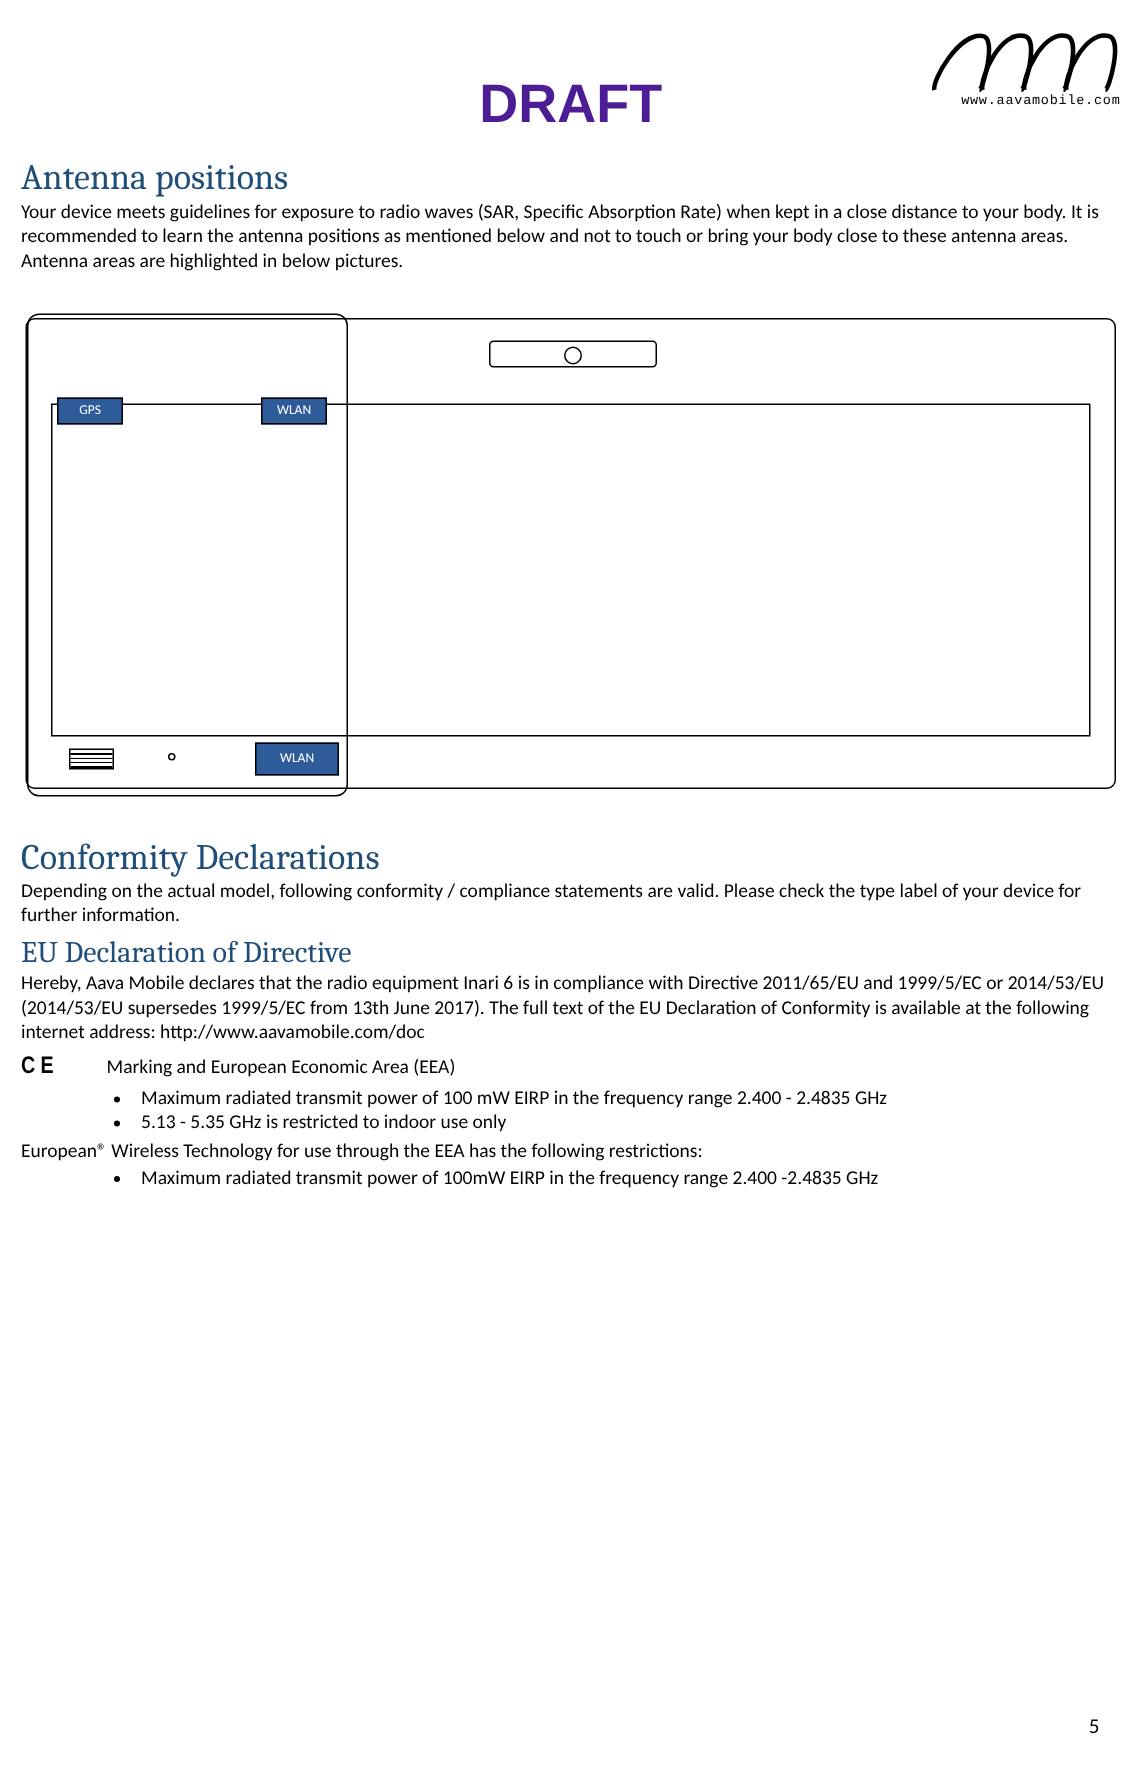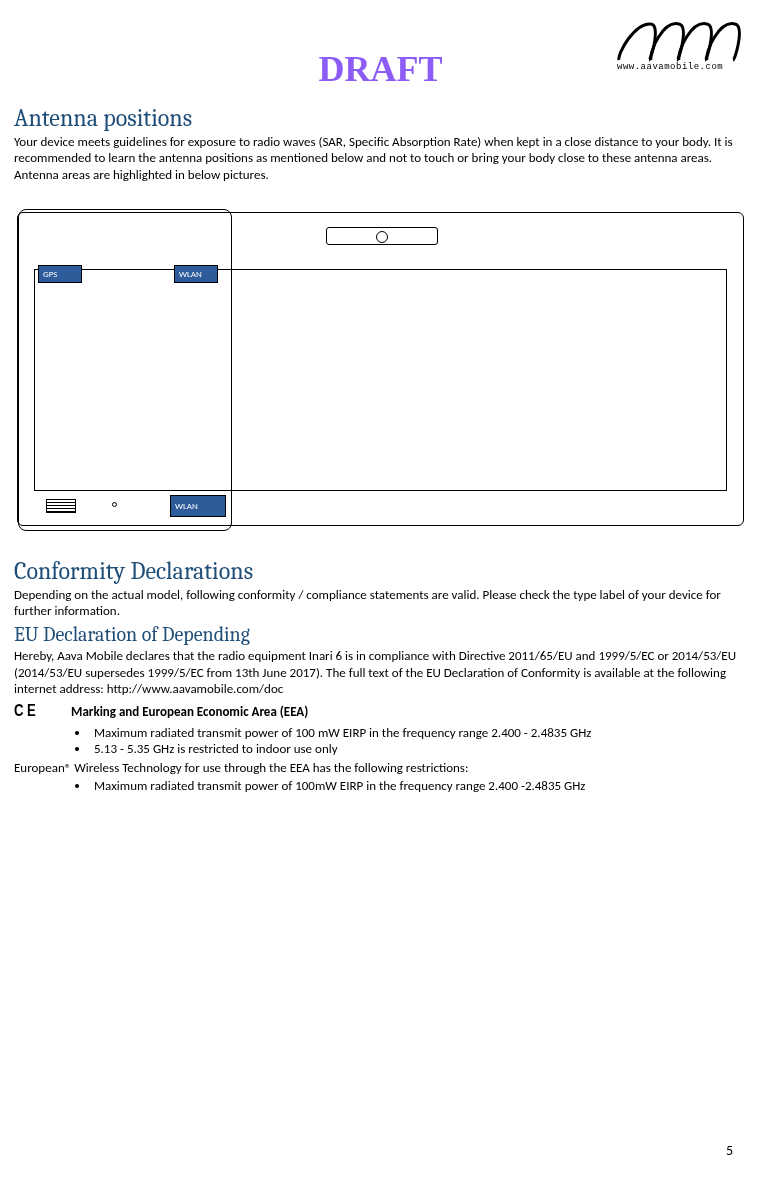--- a/index.html
+++ b/index.html
@@ -14,32 +14,33 @@
     padding: 0 14px 0 14px;
     box-sizing: border-box;
     position: relative;
   }
   .header {
     position: relative;
     height: 100px;
   }
   .draft {
     text-align: center;
-    color: #8b5cf6;
+    color: #4c1d95;
     font-weight: 700;
     font-size: 36px;
-    font-family: Liberation Serif, serif;
+    font-family: Liberation Sans, sans-serif;
     padding-top: 48px;
   }
   .logo {
     position: absolute;
     right: 0px;
     top: 18px;
     width: 130px;
     height: 60px;
+    text-align: right;
   }
   .logo svg { width: 126px; height: 44px; }
   .logo-text {
     font-family: "Courier New", monospace;
     font-size: 9px;
     letter-spacing: 0.5px;
     color: #000;
     margin-top: -4px;
   }
   h1.section {
@@ -54,21 +55,21 @@
     font-family: Cambria, "Times New Roman", serif;
     font-weight: 400;
     font-size: 20px;
     margin: 4px 0 2px 0;
   }
   p.body {
     margin: 2px 0 4px 0;
     font-size: 13px;
     line-height: 1.25;
   }
-  .bold { font-weight: 700; padding-left: 28px; }
+  .bold { font-weight: 400; padding-left: 28px; }
   .figure-wrap {
     margin: 26px 0 28px 0;
     height: 320px;
     position: relative;
   }
   
   .phone-outer {
     position: absolute; left: 4px; top: 0;
     width: 212px; height: 320px;
     border: 1px solid #000;
@@ -110,21 +111,21 @@
     position: absolute; left: 98px; bottom: 22px;
     width: 3px; height: 3px; border: 1px solid #000; border-radius: 50%;
   }
   .callout {
     position: absolute;
     background: #2e5b9a;
     color: #fff;
     border: 1px solid #000;
     font-size: 9px;
     line-height: 16px;
-    text-align: left;
+    text-align: center;
     padding: 0 4px;
     min-width: 34px;
   }
   .callout-gps { left: 24px; top: 56px; height: 16px; }
   .callout-wlan1 { left: 160px; top: 56px; height: 16px; }
   .callout-wlan2 { left: 156px; top: 286px; width: 46px; height: 20px; line-height: 20px; }
   .ce-row { margin: 10px 0 2px 0; }
   .ce-mark {
     font-family: Arial, sans-serif;
     font-weight: 700;
@@ -179,21 +180,21 @@
     <div class="home-btn"></div>
     <div class="dot1"></div>
     <div class="callout callout-gps">GPS</div>
     <div class="callout callout-wlan1">WLAN</div>
     <div class="callout callout-wlan2">WLAN</div>
   </div>
 
   <h1 class="section">Conformity Declarations</h1>
   <p class="body">Depending on the actual model, following conformity / compliance statements are valid. Please check the type label of your device for further information.</p>
 
-  <h2 class="sub">EU Declaration of Depending</h2>
+  <h2 class="sub">EU Declaration of Directive</h2>
   <p class="body">Hereby, Aava Mobile declares that the radio equipment Inari 6 is in compliance with Directive 2011/65/EU and 1999/5/EC or 2014/53/EU (2014/53/EU supersedes 1999/5/EC from 13th June 2017).  The full text of the EU Declaration of Conformity is available at the following internet address: http://www.aavamobile.com/doc</p>
 
   <p class="body ce-row">
     <span class="ce-mark">C E</span>
     <span class="bold">Marking and European Economic Area (EEA)</span>
   </p>
 
   <ul class="bullets">
     <li>Maximum radiated transmit power of 100 mW EIRP in the frequency range 2.400 - 2.4835 GHz</li>
     <li>5.13 - 5.35 GHz is restricted to indoor use only</li>

